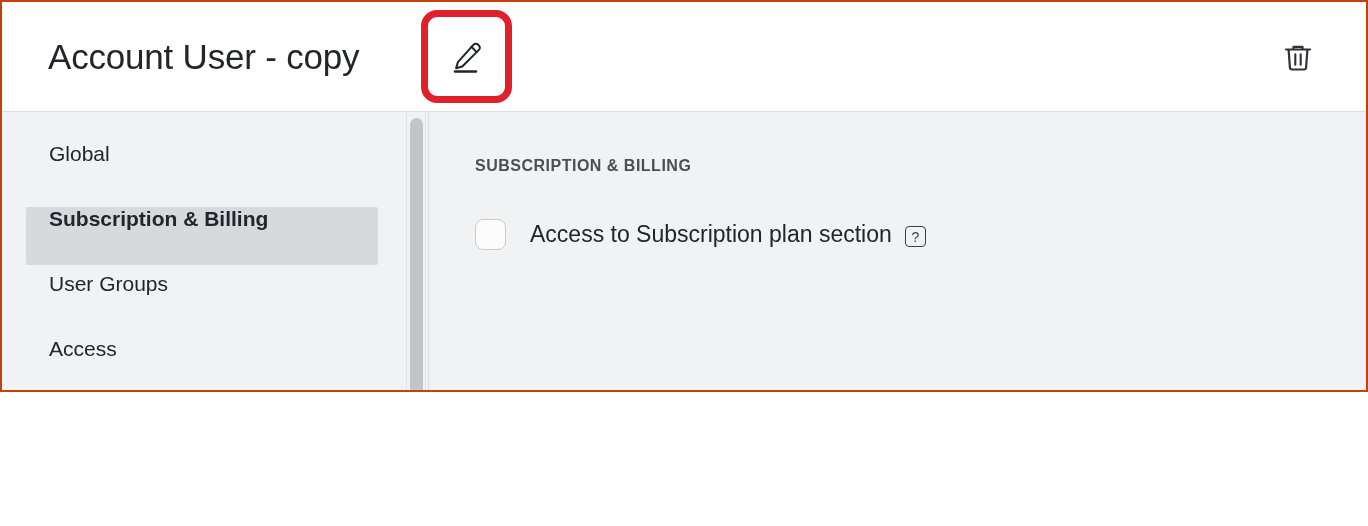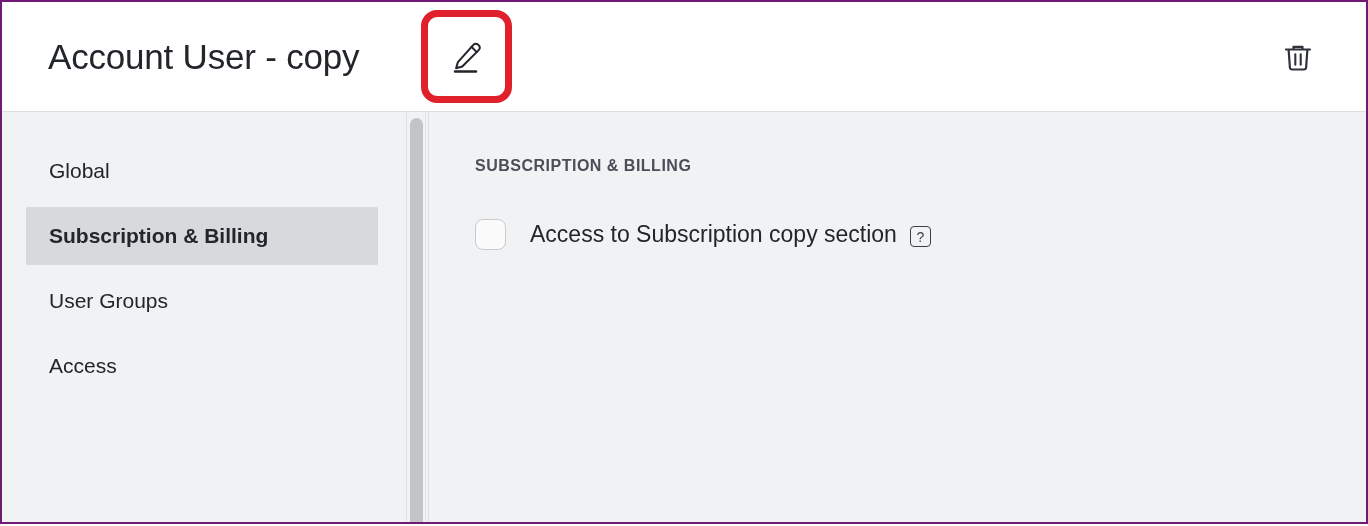--- a/index.html
+++ b/index.html
@@ -8,23 +8,23 @@
     background: #ffffff;
   }
   body {
     font-family: "Liberation Sans", sans-serif;
     -webkit-font-smoothing: antialiased;
   }
 
   .window {
     position: relative;
     width: 1368px;
-    height: 524px;
-    box-sizing: border-box;
-    border: 2px solid #701a75;
+    height: 392px;
+    box-sizing: border-box;
+    border: 2px solid #c2410c;
     background: #ffffff;
     overflow: hidden;
   }
 
   
   .header {
     position: absolute;
     left: 0;
     top: 0;
     right: 0;
@@ -113,21 +113,21 @@
     background: #f1f2f4;
     padding-top: 30px;
     box-sizing: border-box;
     overflow: hidden;
   }
 
   .nav-item {
     height: 58px;
     margin: 0 28px 0 24px;
     display: flex;
-    align-items: center;
+    align-items: flex-start;
     padding-left: 23px;
     box-sizing: border-box;
     font-size: 21px;
     color: #22252a;
     font-weight: 400;
     cursor: pointer;
     white-space: nowrap;
     border-radius: 2px;
   }
   .nav-item + .nav-item { margin-top: 7px; }
@@ -283,19 +283,19 @@
       <div class="scroll-thumb"></div>
     </div>
 
     <div class="divider-vert"></div>
 
     <div class="main">
       <div class="section-heading">SUBSCRIPTION &amp; BILLING</div>
 
       <div class="option-row">
         <div class="checkbox"></div>
-        <div class="option-label">Access to Subscription copy section</div>
+        <div class="option-label">Access to Subscription plan section</div>
         <div class="help-icon">?</div>
       </div>
     </div>
 
   </div>
 </div>
 
 </body></html>

